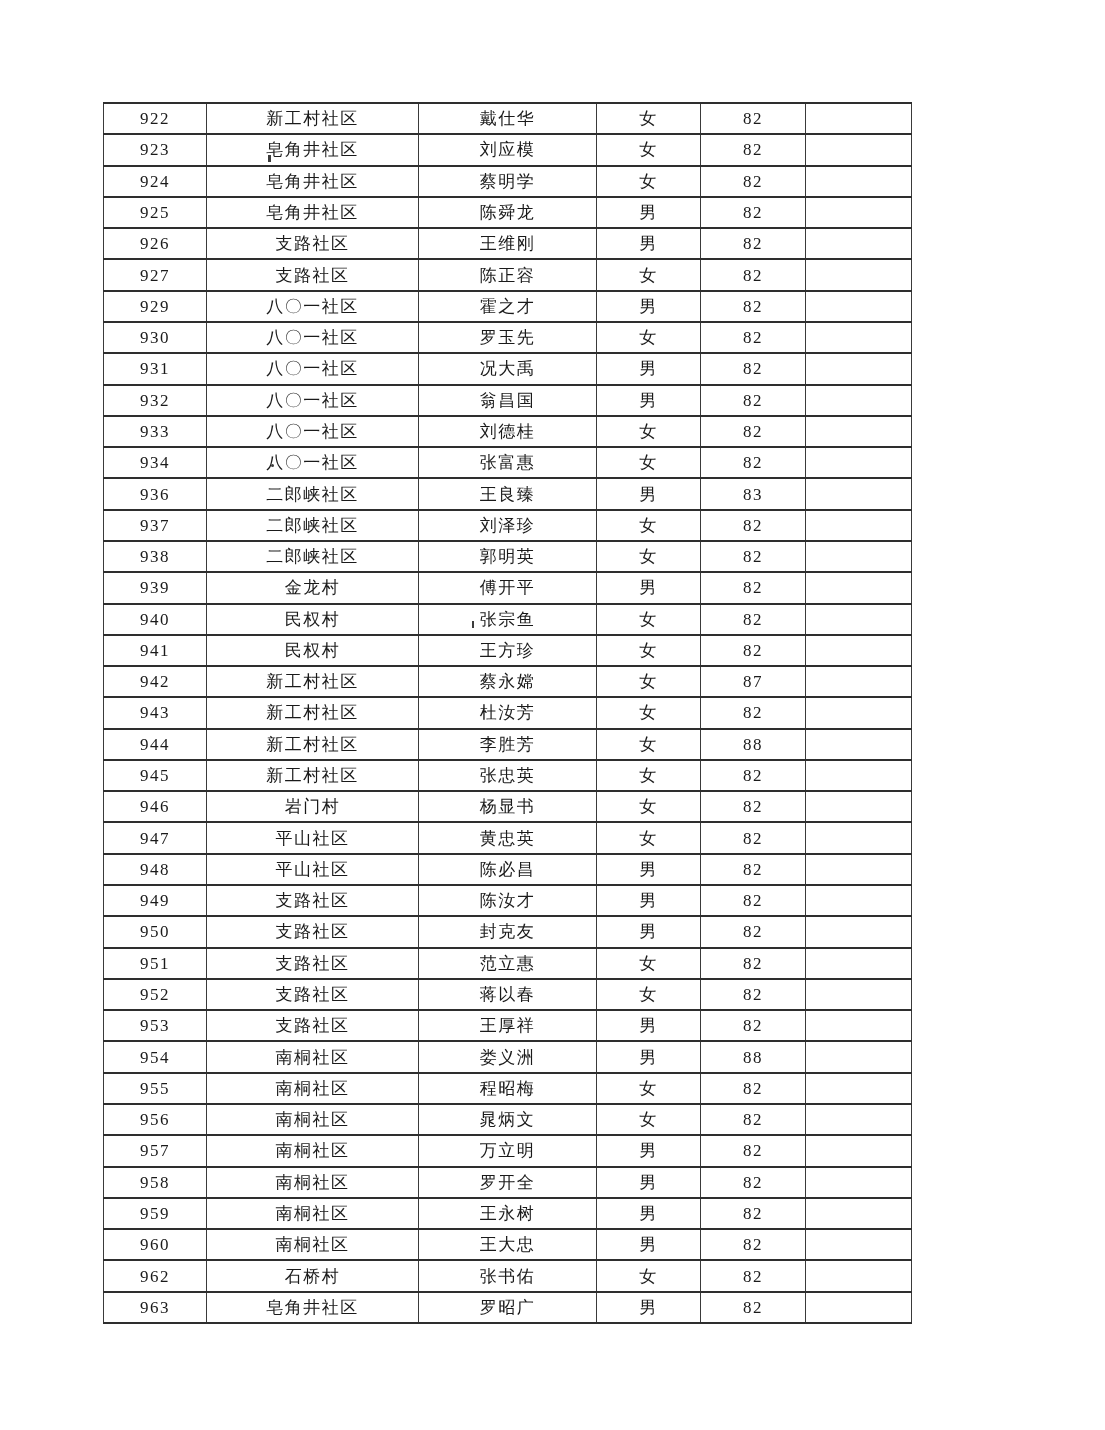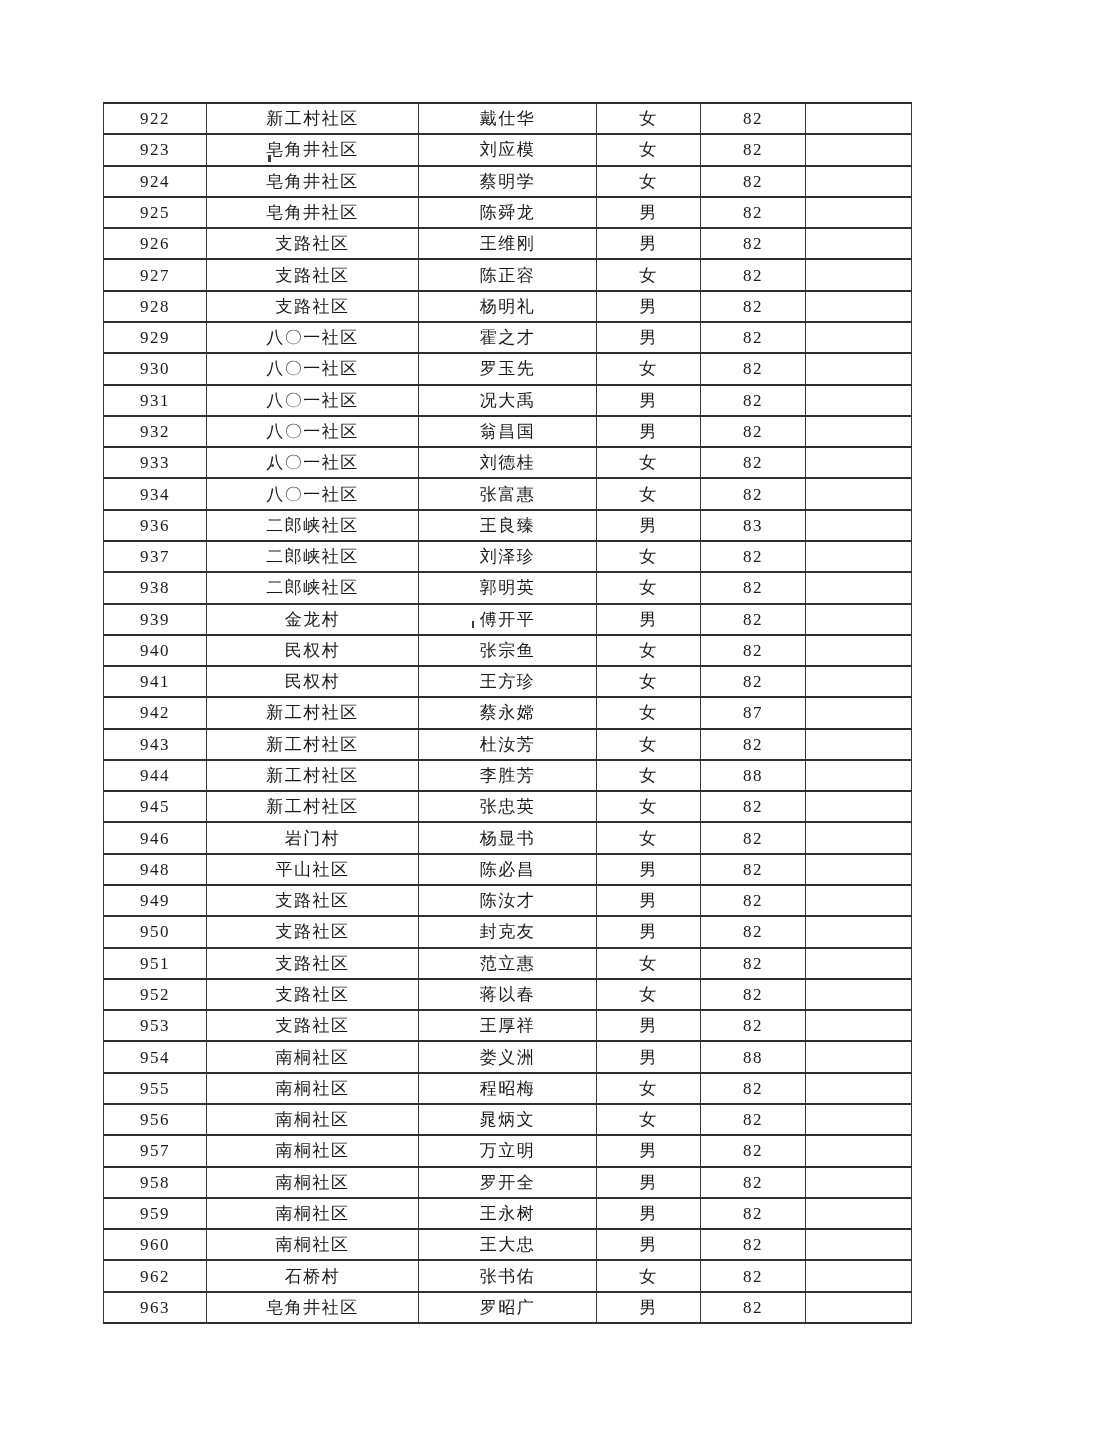--- a/index.html
+++ b/index.html
@@ -118,28 +118,20 @@
     </tr>
         <tr>
       <td class="num">927</td>
       <td>支路社区</td>
       <td>陈正容</td>
       <td>女</td>
       <td class="num">82</td>
       <td></td>
     </tr>
         <tr>
-      <td class="num">928</td>
-      <td>支路社区</td>
-      <td>杨明礼</td>
-      <td>男</td>
-      <td class="num">82</td>
-      <td></td>
-    </tr>
-        <tr>
       <td class="num">929</td>
       <td>八〇一社区</td>
       <td>霍之才</td>
       <td>男</td>
       <td class="num">82</td>
       <td></td>
     </tr>
         <tr>
       <td class="num">930</td>
       <td>八〇一社区</td>
@@ -257,20 +249,28 @@
       <td>新工村社区</td>
       <td>张忠英</td>
       <td>女</td>
       <td class="num">82</td>
       <td></td>
     </tr>
         <tr>
       <td class="num">946</td>
       <td>岩门村</td>
       <td>杨显书</td>
+      <td>女</td>
+      <td class="num">82</td>
+      <td></td>
+    </tr>
+        <tr>
+      <td class="num">947</td>
+      <td>平山社区</td>
+      <td>黄忠英</td>
       <td>女</td>
       <td class="num">82</td>
       <td></td>
     </tr>
         <tr>
       <td class="num">948</td>
       <td>平山社区</td>
       <td>陈必昌</td>
       <td>男</td>
       <td class="num">82</td>

